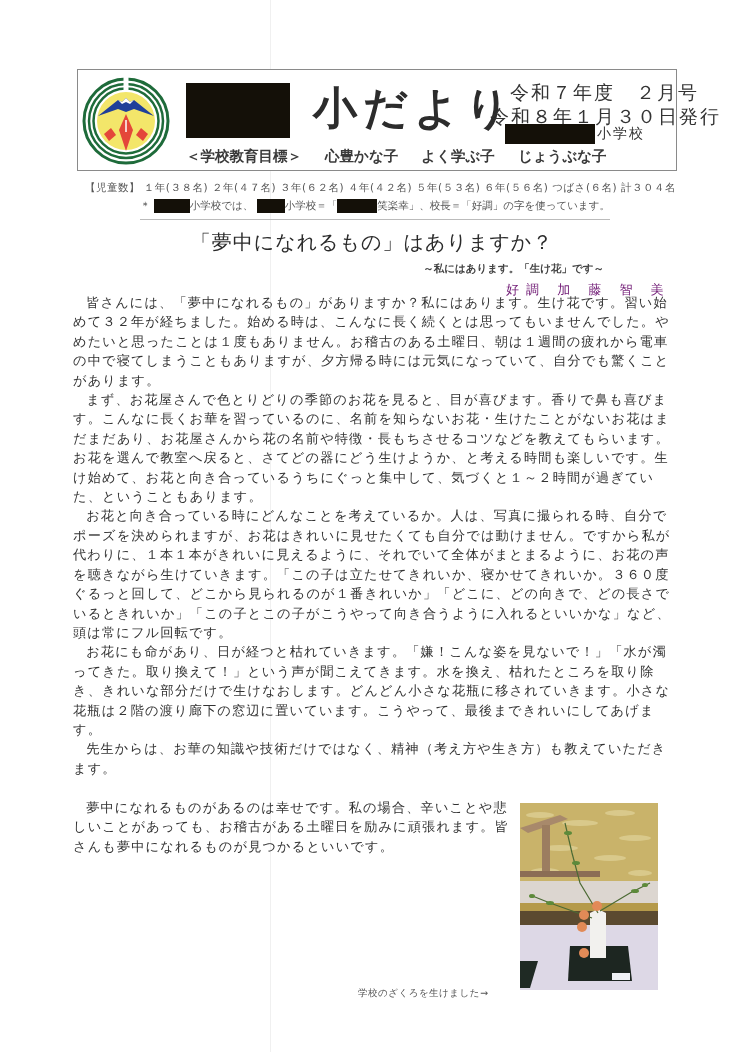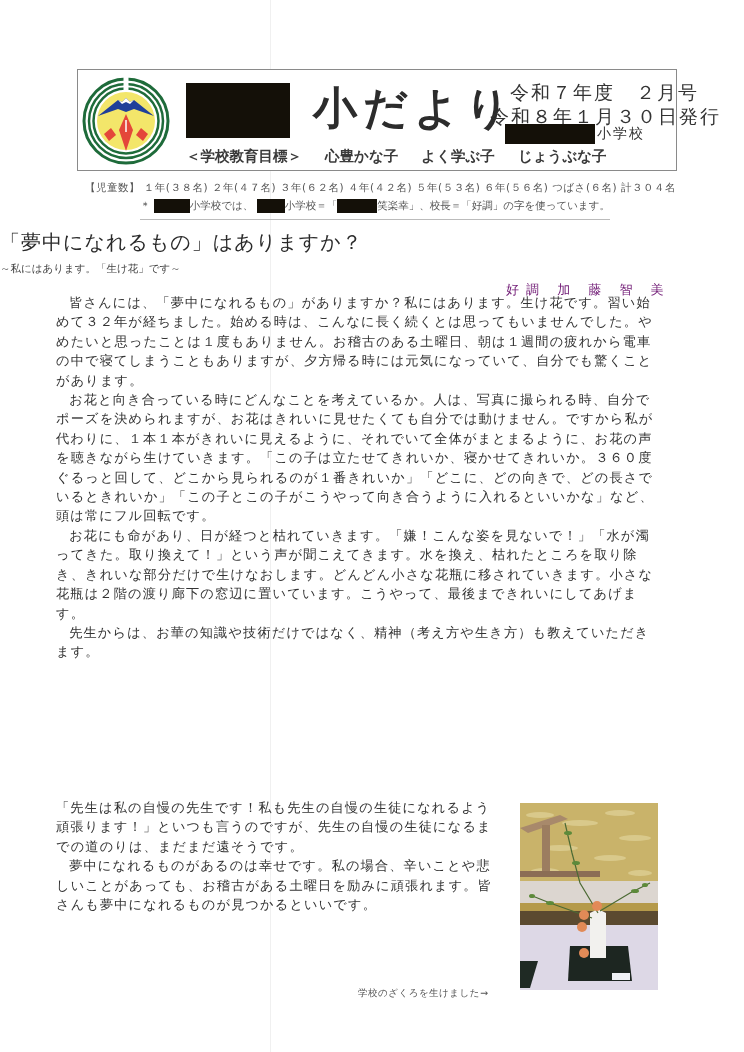--- a/index.html
+++ b/index.html
@@ -18,24 +18,24 @@
     .masthead-title {
       position: absolute; left: 313px; top: 80px; font-size: 44px; font-weight: bold;
       letter-spacing: 6px; color: #2c2c2c; line-height: 56px;
     }
     .issue { position: absolute; font-size: 19px; color: #333; letter-spacing: 2px; white-space: nowrap; }
     .goals { position: absolute; left: 186px; top: 147px; font-size: 14.5px; font-weight: bold; color: #3a3a3a; white-space: nowrap; }
     .goals span { margin-right: 18px; margin-top: 12px; }
     .stats { position: absolute; left: 85px; top: 181px; font-size: 10.5px; color: #555; white-space: nowrap; letter-spacing: 0.5px; }
     .note-line { position: absolute; left: 140px; top: 199px; font-size: 10.5px; color: #555; white-space: nowrap; border-bottom: 1px solid #bbb; padding-bottom: 6px; }
     .note-line .r { display: inline-block; background: #141008; height: 14px; vertical-align: middle; }
-    .headline { position: absolute; left: 0; width: 744px; top: 229px; font-size: 20px; color: #2a2a2a; letter-spacing: 1px; }
-    .subhead { position: absolute; left: 0; width: 604px; top: 262px; text-align: left; font-size: 10.5px; color: #444; }
+    .headline { position: absolute; left: 0; width: 744px; top: 229px; text-align: center; font-size: 20px; color: #2a2a2a; letter-spacing: 1px; }
+    .subhead { position: absolute; left: 0; width: 604px; top: 262px; text-align: right; font-size: 10.5px; color: #444; font-weight: bold; }
     .author { position: absolute; left: 506px; top: 281px; font-size: 13px; color: #701a75; letter-spacing: 7px; white-space: nowrap; }
-    .body-text { position: absolute; left: 56px; font-size: 13.2px; line-height: 19.4px; color: #333; letter-spacing: 1.15px; }
+    .body-text { position: absolute; left: 73px; font-size: 13.2px; line-height: 19.4px; color: #333; letter-spacing: 1.15px; }
     .body-text p { margin: 0; text-indent: 1em; }
     .full { width: 608px; }
     .narrow { width: 440px; }
     .photo { position: absolute; left: 520px; top: 803px; width: 138px; height: 187px; overflow: hidden; }
     .caption { position: absolute; left: 358px; top: 972px; font-size: 9.5px; color: #555; letter-spacing: 0.5px; white-space: nowrap; margin-top: 15px; }
   </style>
 </head>
 <body>
 
 <div class="fold"></div>
@@ -88,27 +88,27 @@
   <span class="r" style="width:36px;"></span><span>小学校では、</span>
   <span class="r" style="width:28px;"></span><span>小学校＝「</span><span class="r" style="width:40px;"></span><span>笑楽幸」、校長＝「好調」の字を使っています。</span>
 </div>
 
 <div class="headline">「夢中になれるもの」はありますか？</div>
 <div class="subhead">～私にはあります。「生け花」です～</div>
 <div class="author">好調 加 藤 智 美</div>
 
 <div class="body-text full" style="top:293px;">
   <p>皆さんには、「夢中になれるもの」がありますか？私にはあります。生け花です。習い始めて３２年が経ちました。始める時は、こんなに長く続くとは思ってもいませんでした。やめたいと思ったことは１度もありません。お稽古のある土曜日、朝は１週間の疲れから電車の中で寝てしまうこともありますが、夕方帰る時には元気になっていて、自分でも驚くことがあります。</p>
+  <p>まず、お花屋さんで色とりどりの季節のお花を見ると、目が喜びます。香りで鼻も喜びます。こんなに長くお華を習っているのに、名前を知らないお花・生けたことがないお花はまだまだあり、お花屋さんから花の名前や特徴・長もちさせるコツなどを教えてもらいます。お花を選んで教室へ戻ると、さてどの器にどう生けようか、と考える時間も楽しいです。生け始めて、お花と向き合っているうちにぐっと集中して、気づくと１～２時間が過ぎていた、ということもあります。</p>
   <p>お花と向き合っている時にどんなことを考えているか。人は、写真に撮られる時、自分でポーズを決められますが、お花はきれいに見せたくても自分では動けません。ですから私が代わりに、１本１本がきれいに見えるように、それでいて全体がまとまるように、お花の声を聴きながら生けていきます。「この子は立たせてきれいか、寝かせてきれいか。３６０度ぐるっと回して、どこから見られるのが１番きれいか」「どこに、どの向きで、どの長さでいるときれいか」「この子とこの子がこうやって向き合うように入れるといいかな」など、頭は常にフル回転です。</p>
   <p>お花にも命があり、日が経つと枯れていきます。「嫌！こんな姿を見ないで！」「水が濁ってきた。取り換えて！」という声が聞こえてきます。水を換え、枯れたところを取り除き、きれいな部分だけで生けなおします。どんどん小さな花瓶に移されていきます。小さな花瓶は２階の渡り廊下の窓辺に置いています。こうやって、最後まできれいにしてあげます。</p>
   <p>先生からは、お華の知識や技術だけではなく、精神（考え方や生き方）も教えていただきます。</p>
 </div>
 
 <div class="body-text narrow" style="top:798px;">
-  <p style="text-indent:0">「先生は私の自慢の先生です！私も先生の自慢の生徒になれるよう頑張ります！」といつも言うのですが、先生の自慢の生徒になるまでの道のりは、まだまだ遠そうです。</p>
   <p>夢中になれるものがあるのは幸せです。私の場合、辛いことや悲しいことがあっても、お稽古がある土曜日を励みに頑張れます。皆さんも夢中になれるものが見つかるといいです。</p>
 </div>
 
 <div class="caption">学校のざくろを生けました→</div>
 
 <svg class="photo" viewBox="0 0 138 187" preserveAspectRatio="none">
   <rect width="138" height="80" fill="#c9b36a"></rect>
   <g fill="#e0d39a" opacity="0.7">
     <ellipse cx="20" cy="12" rx="14" ry="3"></ellipse>
       <ellipse cx="60" cy="20" rx="18" ry="3"></ellipse>

